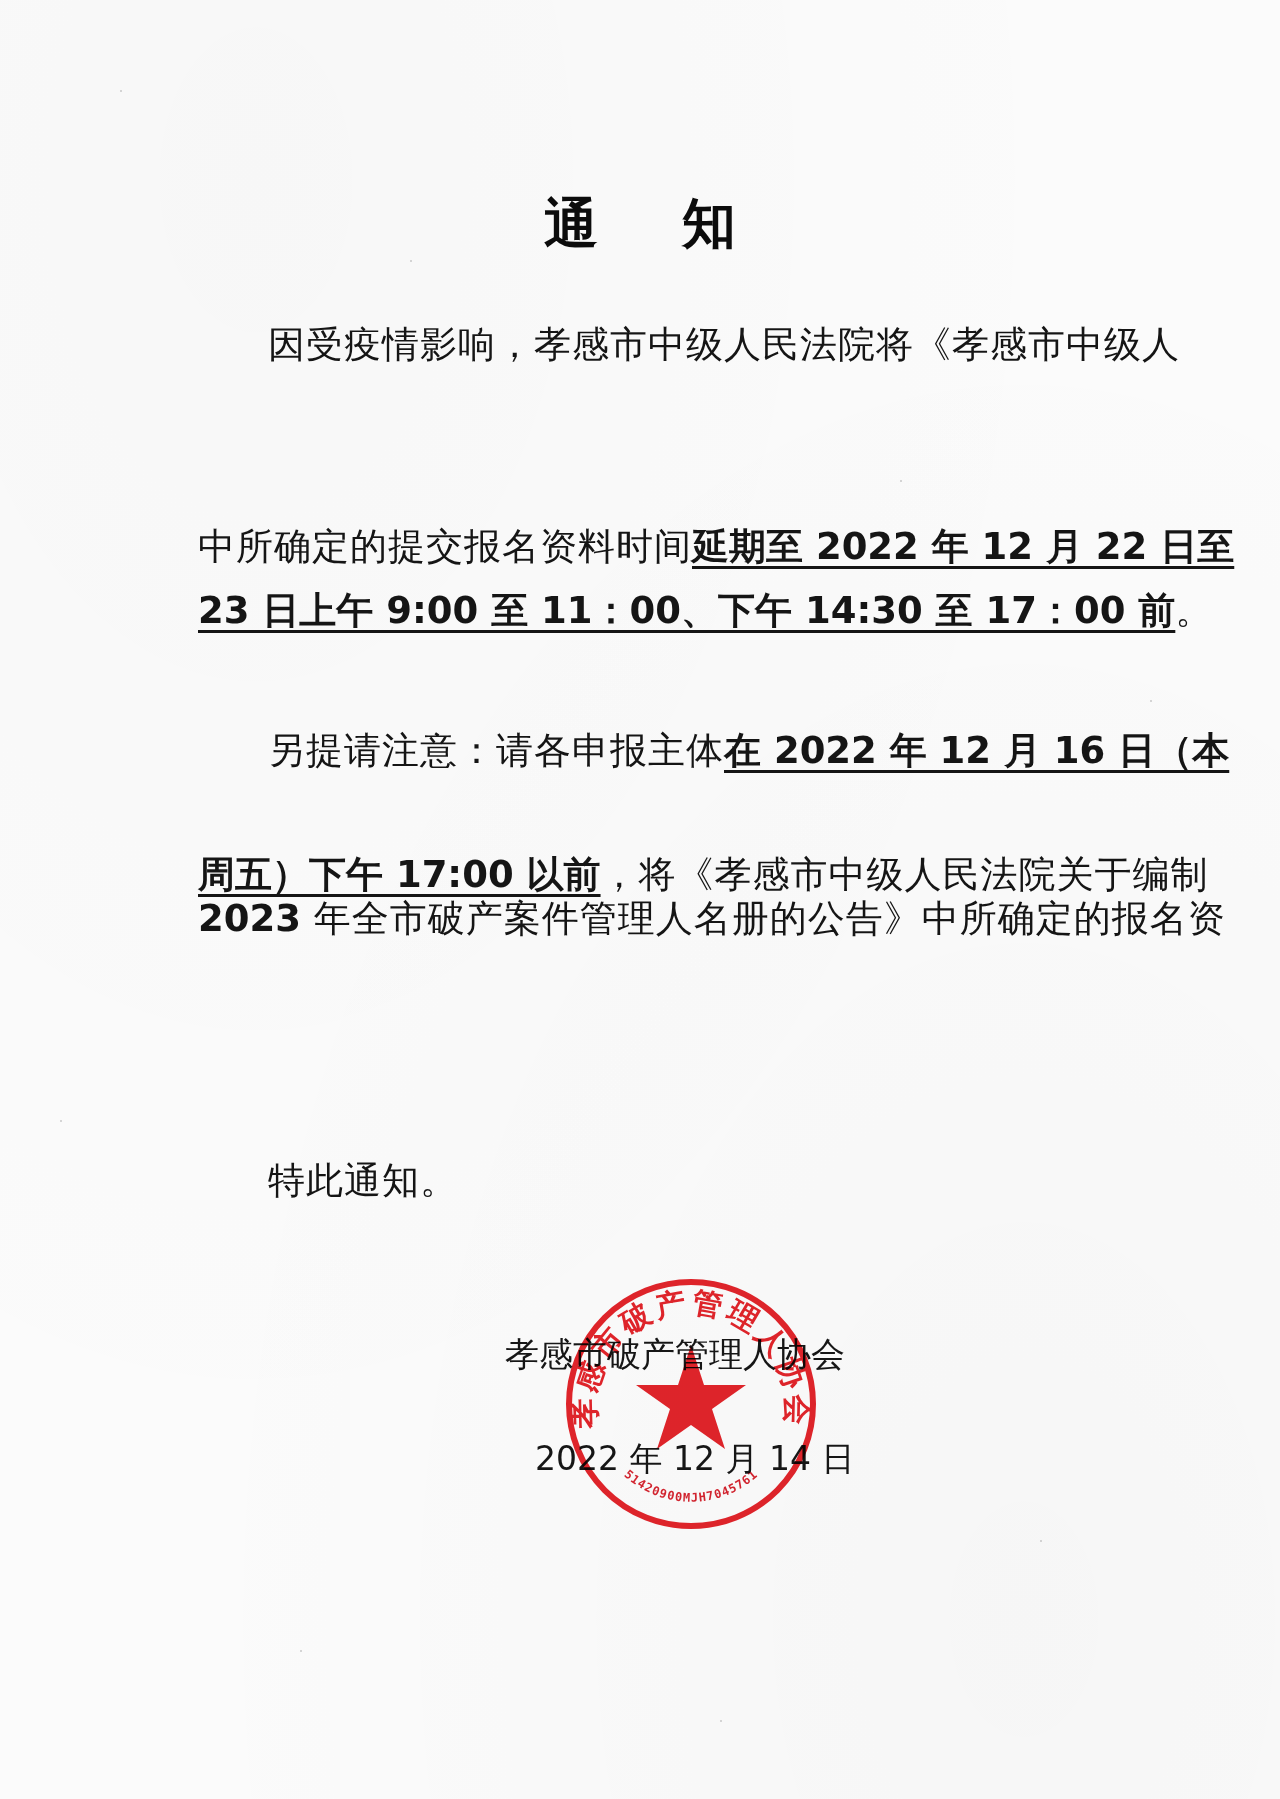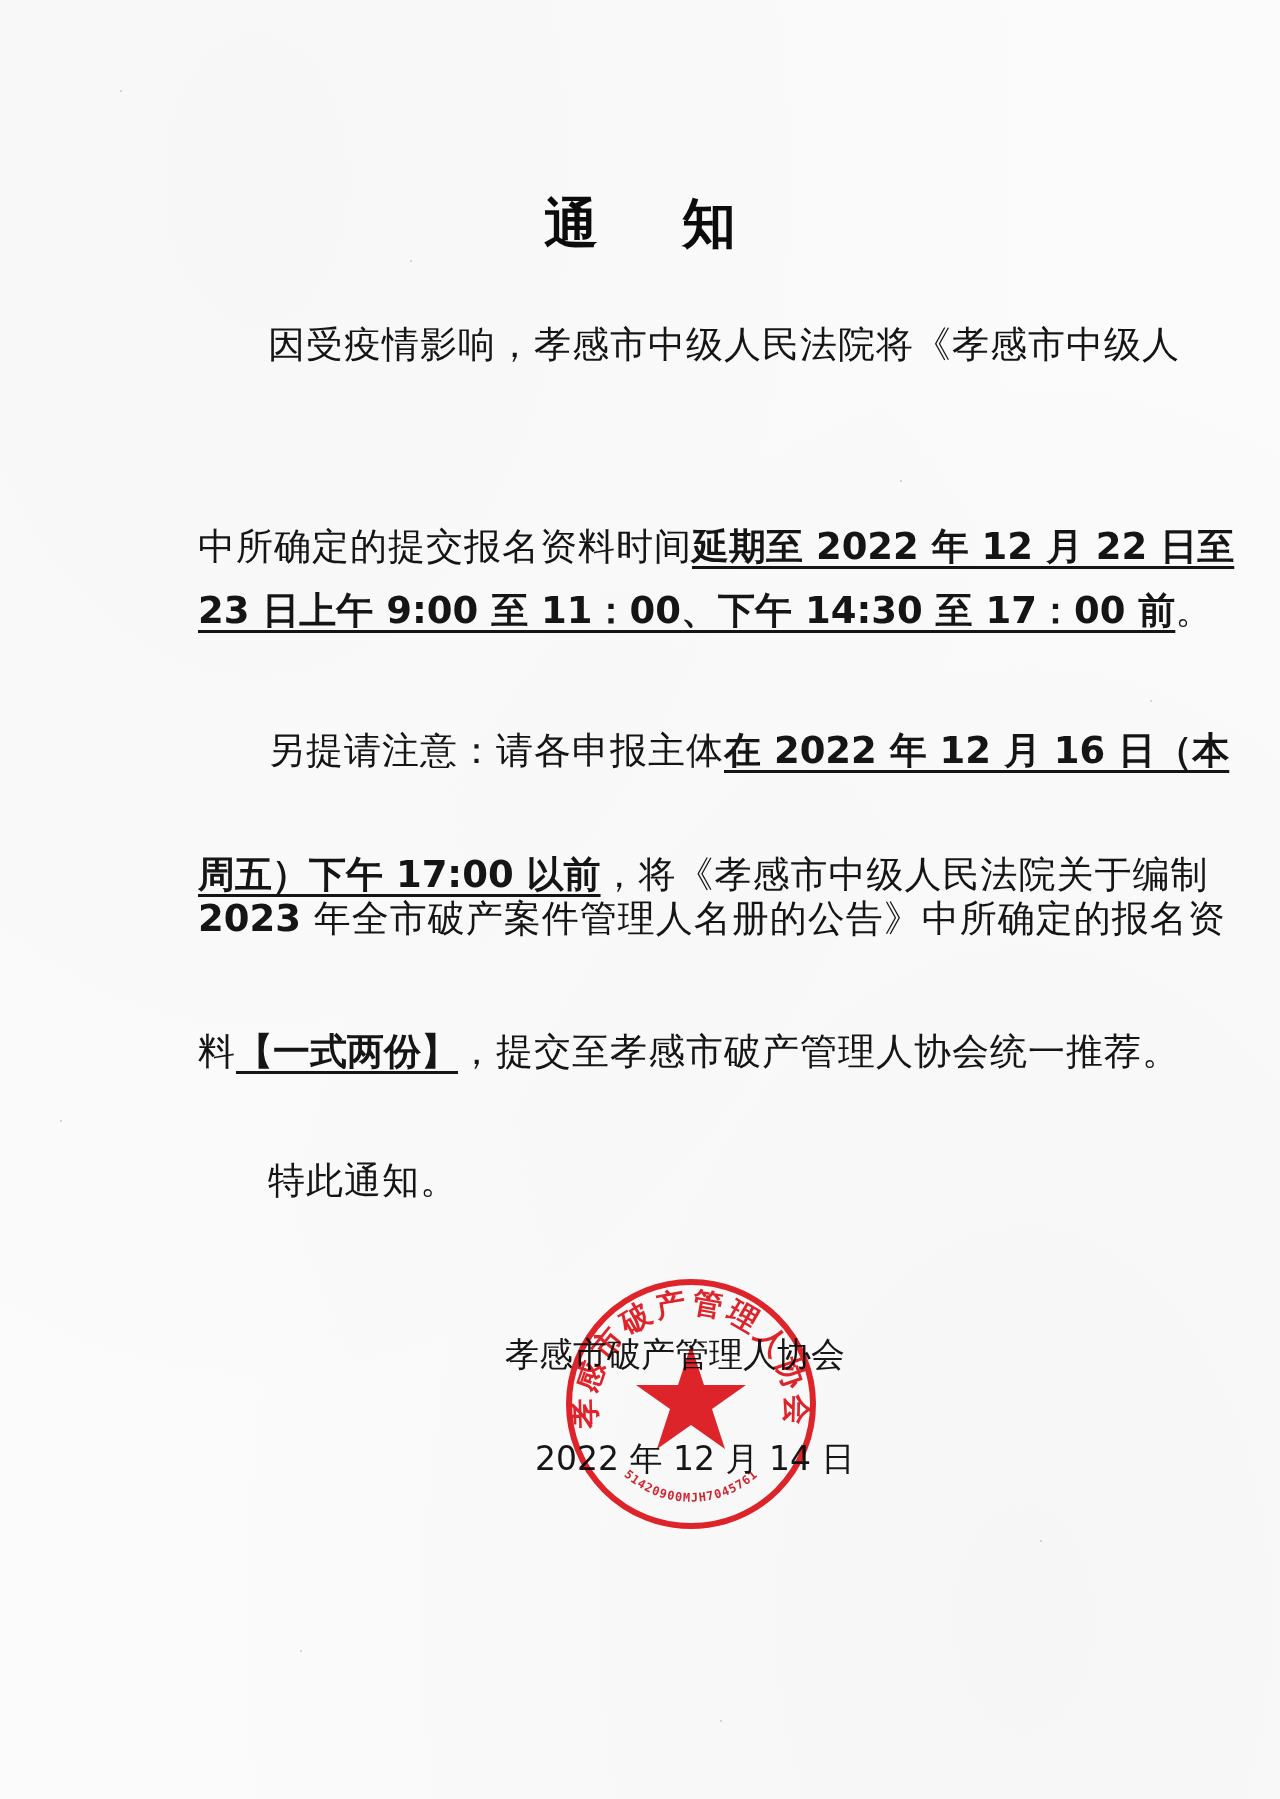--- a/index.html
+++ b/index.html
@@ -112,23 +112,20 @@
   </div>
 
   <div class="line" style="top:852px;">
     <span class="u">周五）下午 17:00 以前</span><span>，将《孝感市中级人民法院关于编制</span>
   </div>
 
   <div class="line" style="top:896px;">
     <span class="num">2023</span><span> 年全市破产案件管理人名册的公告》中所确定的报名资</span>
   </div>
 
-  <div class="line" style="top:1029px;">
-    <span>料</span><span class="u">【一式两份】</span><span>，提交至孝感市破产管理人协会统一推荐。</span>
-  </div>
 
   <div class="line indent" style="top:1126px;margin-top:32px;">特此通知。</div>
 
   <div class="sig" style="left:505px; top:1332px;">孝感市破产管理人协会</div>
   <div class="sig" style="left:535px; top:1437px; font-family:'DejaVu Sans','Liberation Sans',sans-serif; font-size:33px;">2022 年 12 月 14 日</div>
 
   <svg class="stamp" viewBox="0 0 258 258">
     <defs>
       <path id="ringPath" d="M 40 170 A 96 96 0 1 1 218 170"></path>
       <path id="codePath" d="M 42 176 A 100 100 0 0 0 216 176"></path>

